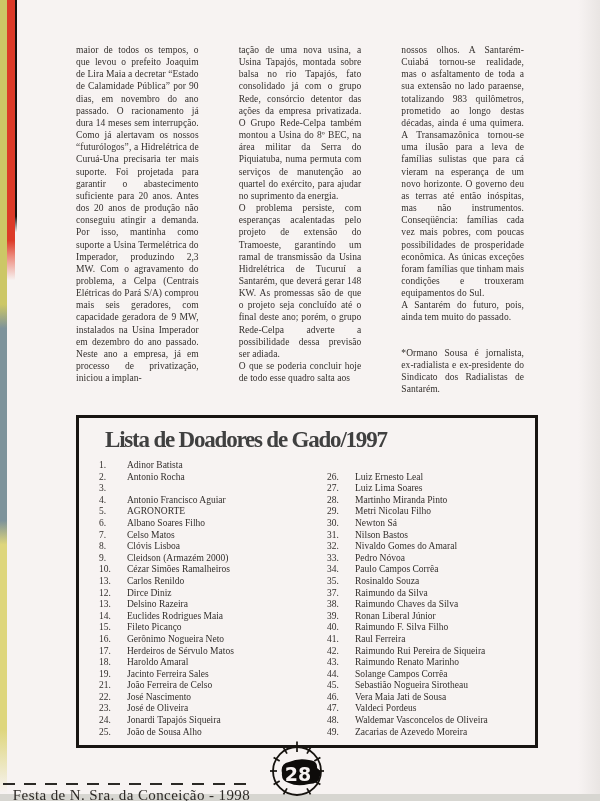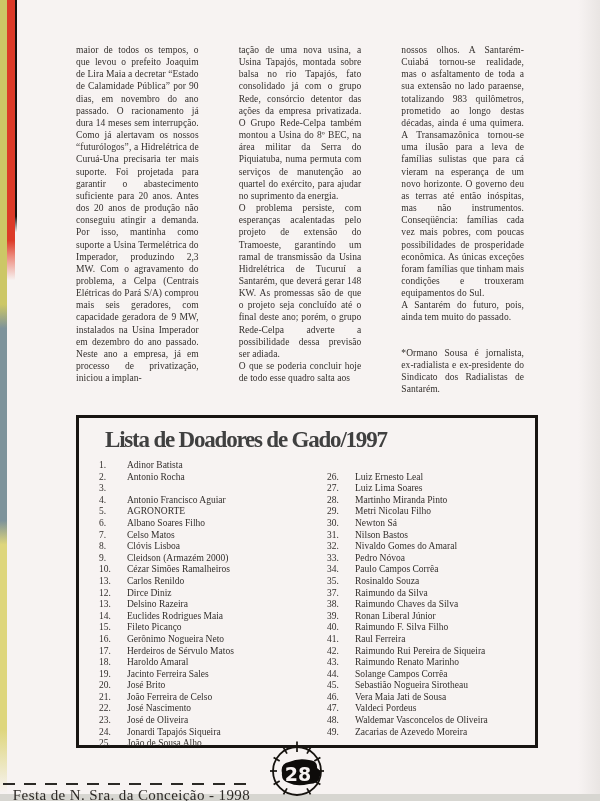--- a/index.html
+++ b/index.html
@@ -200,24 +200,20 @@
           <span class="num">17.</span>
           <span class="nm">Herdeiros de Sérvulo Matos</span>
         </div>
         <div class="donor-row">
           <span class="num">18.</span>
           <span class="nm">Haroldo Amaral</span>
         </div>
         <div class="donor-row">
           <span class="num">19.</span>
           <span class="nm">Jacinto Ferreira Sales</span>
-        </div>
-        <div class="donor-row">
-          <span class="num">20.</span>
-          <span class="nm">José Brito</span>
         </div>
         <div class="donor-row">
           <span class="num">21.</span>
           <span class="nm">João Ferreira de Celso</span>
         </div>
         <div class="donor-row">
           <span class="num">22.</span>
           <span class="nm">José Nascimento</span>
         </div>
         <div class="donor-row">

